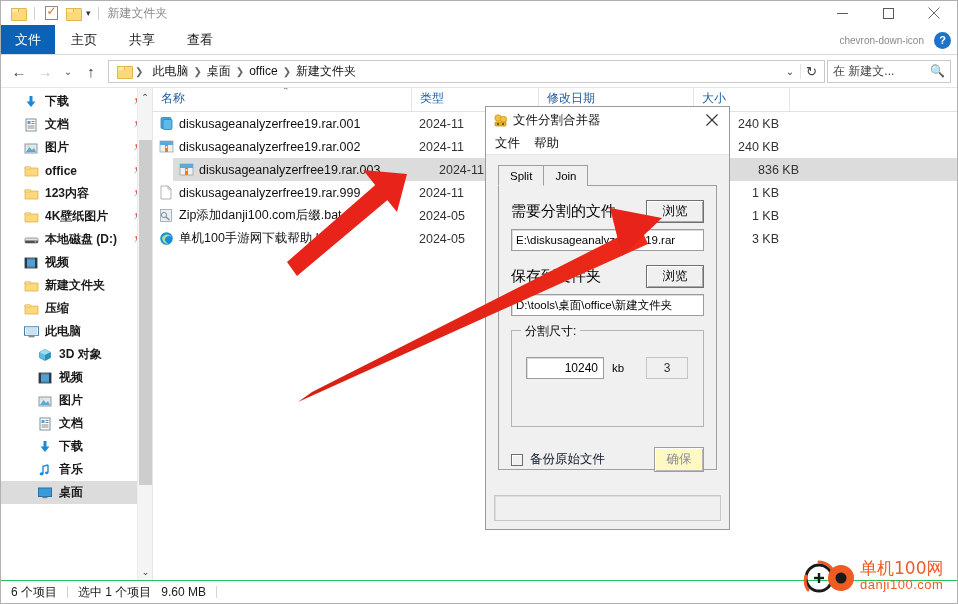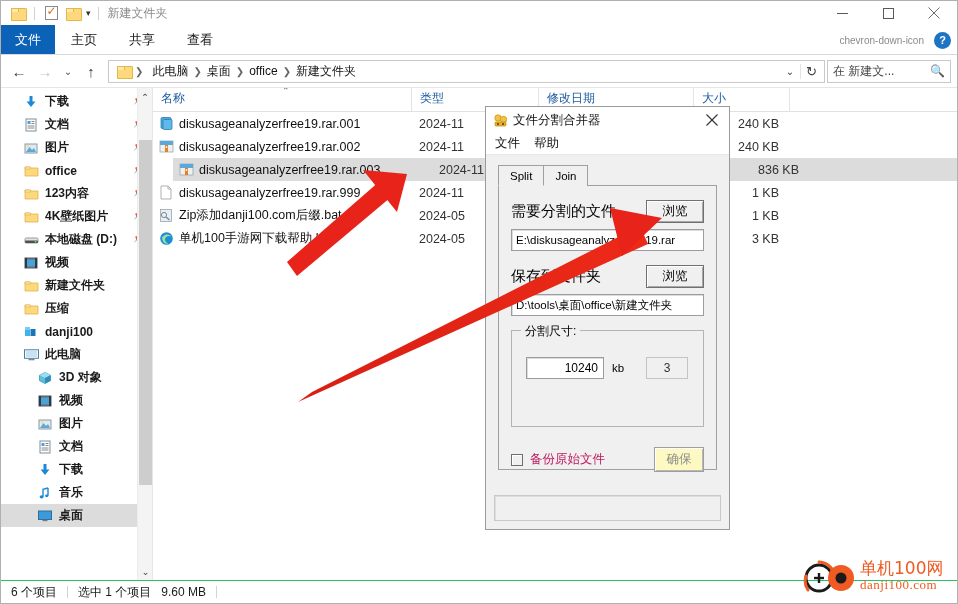--- a/index.html
+++ b/index.html
@@ -213,21 +213,21 @@
     font-size:12px; color:#000;
   }
   .kbunit { font-size:11.5px; color:#000; padding:0 8px; }
   .countfield {
     width:42px; height:22px; background:#f0f0f0; border:1px solid #c4c4c4;
     display:flex; align-items:center; justify-content:center; font-size:12px; color:#333;
     margin-left:14px;
   }
 
   .bottomrow { display:flex; align-items:center; justify-content:space-between; margin-top:20px; }
-  .chkrow { display:flex; align-items:center; gap:7px; font-size:12.5px; color:#be185d; }
+  .chkrow { display:flex; align-items:center; gap:7px; font-size:12.5px; color:#0f172a; }
   .chkbox { width:12px; height:12px; border:1px solid #6e6e6e; background:#f0f0f0;
             box-shadow: inset 1px 1px 0 #fff; }
   .ok-btn {
     width:50px; height:25px; background:#fef9c3; border:1px solid #9e9e9e;
     box-shadow: inset 1px 1px 0 #fff, inset -1px -1px 0 #b8b8b8;
     display:flex; align-items:center; justify-content:center; font-size:12.5px; color:#8c8c8c;
   }
   .dlg-status {
     height:26px; flex:0 0 26px; margin:6px 8px 8px 8px; background:#f0f0f0;
     border:1px solid #c8c8c8; box-shadow: inset 1px 1px 0 #dedede;
@@ -236,21 +236,21 @@
   
   #red-arrow { position:absolute; left:270px; top:170px; width:400px; height:240px; pointer-events:none; }
 
   
   #watermark {
     position:absolute; right:8px; bottom:4px; width:148px; height:48px;
     display:flex; align-items:center; gap:4px;
   }
   .wm-text { display:flex; flex-direction:column; line-height:1.05; }
   .wm-t1 { color:#f05a23; font-size:17px; font-family:"DejaVu Sans", sans-serif; }
-  .wm-t2 { color:#f05a23; font-size:13px; font-family:Liberation Serif, serif; letter-spacing:0.5px; }
+  .wm-t2 { color:#f05a23; font-size:13px; font-family:Liberation Sans, sans-serif; letter-spacing:0.5px; }
 </style>
 </head>
 <body>
 
 <div id="explorer-window">
 
   <div class="titlebar">
     <div class="qat">
       <div class="qat-ico">
           <span class="folder-glyph"></span>
@@ -427,30 +427,20 @@
             <span class="nav-ico">
               <svg width="15" height="13" viewBox="0 0 15 13">
                 <path d="M1 3 L1 12 L14 12 L14 4 L7 4 L6 3 Z" fill="#fdd87d" stroke="#e0b44c" stroke-width="0.8"></path>
                 <path d="M1 3 L1 5 L6.5 5 L6.5 3 Z" fill="#ffeab0" stroke="#e0b44c" stroke-width="0.7"></path>
               </svg>
             </span>
             <span class="nav-label">压缩</span>
           </div>
           <div class="nav-item">
             <span class="nav-ico">
-              <svg width="15" height="13" viewBox="0 0 15 13">
-                <rect x="1" y="2" width="5" height="9" fill="#41b3e8"></rect>
-                <rect x="6.5" y="4" width="5" height="7" fill="#1b75bb"></rect>
-                <rect x="1" y="2" width="5" height="3" fill="#6fd0f5"></rect>
-              </svg>
-            </span>
-            <span class="nav-label">danji100</span>
-          </div>
-          <div class="nav-item">
-            <span class="nav-ico">
               <svg width="15" height="12" viewBox="0 0 15 12">
                 <rect x="0.5" y="0.8" width="14" height="8.5" fill="#fff" stroke="#4a7fa5"></rect>
                 <rect x="1.8" y="2" width="11.4" height="6" fill="#c9e2f3"></rect>
                 <rect x="4.5" y="9.8" width="6" height="1.5" fill="#7d8a93"></rect>
               </svg>
             </span>
             <span class="nav-label">此电脑</span>
           </div>
           <div class="nav-item indent">
             <span class="nav-ico">

